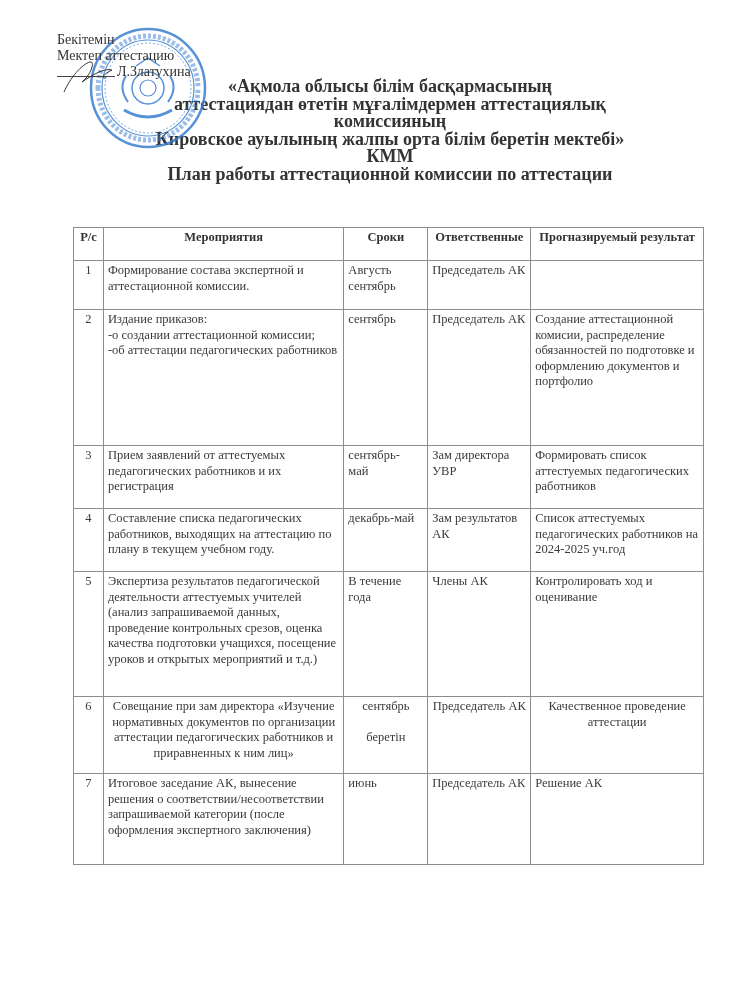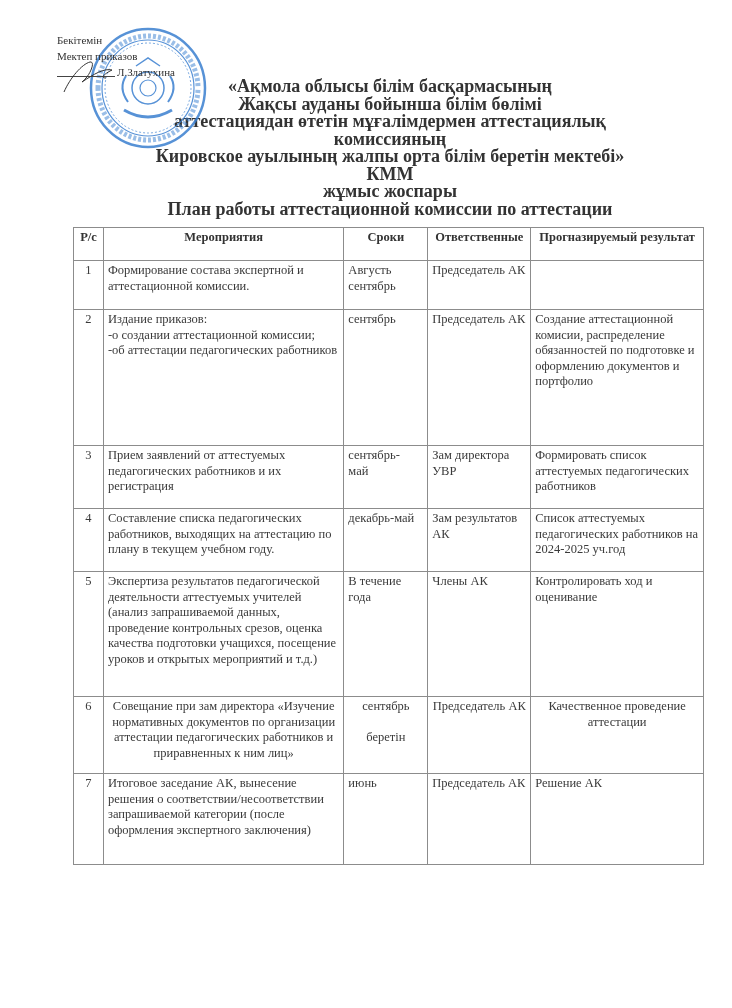--- a/index.html
+++ b/index.html
@@ -1,21 +1,21 @@
 <!DOCTYPE html>
 <html><head>
 <meta charset="utf-8">
 <style>
   html, body { margin: 0; padding: 0; background: #ffffff; }
   body {
     width: 732px; height: 1008px; position: relative; overflow: hidden;
     font-family: "Liberation Serif", "DejaVu Serif", serif; color: #2b2b2b;
   }
   .approval {
-    position: absolute; left: 57px; top: 32px; font-size: 11px; line-height: 16px; color: #333;
+    position: absolute; left: 57px; top: 32px; font-size: 14px; line-height: 16px; color: #333;
     z-index: 3;
   }
   .approval .sig-line { position: relative; padding-left: 60px; }
   .approval .sig-line::before {
     content: ""; position: absolute; left: 0; bottom: 3px; width: 58px; border-bottom: 1px solid #444;
   }
   .stamp {
     position: absolute; left: 88px; top: 26px; width: 120px; height: 124px; z-index: 2; opacity: 0.85;
   }
   .signature { position: absolute; left: 60px; top: 58px; width: 60px; height: 36px; z-index: 4; }
@@ -41,21 +41,21 @@
   tr.r6 td { height: 72px; text-align: center; }
   tr.r7 td { height: 86px; }
   .gap { display: block; height: 15px; }
   .line { display: block; }
 </style>
 </head>
 <body>
 
 <div class="approval">
   <div>Бекітемін</div>
-  <div>Мектеп приказов</div>
+  <div>Мектеп аттестацию</div>
   <div class="sig-line">Л.Златухина</div>
 </div>
 
 <svg class="stamp" viewBox="0 0 120 124">
   <g fill="none" stroke="#3a7fd0">
     <ellipse cx="60" cy="62" rx="57" ry="59" stroke-width="2.5"></ellipse>
     <ellipse cx="60" cy="62" rx="46" ry="48" stroke-width="1.2"></ellipse>
     <ellipse cx="60" cy="62" rx="43" ry="45" stroke-width="0.8" stroke-dasharray="2 2"></ellipse>
     <circle cx="60" cy="62" r="16" stroke-width="1.5"></circle>
     <circle cx="60" cy="62" r="8" stroke-width="1.2"></circle>
@@ -68,24 +68,22 @@
     <path d="M10 62 A50 52 0 0 0 110 62" fill="none" stroke="#3a7fd0" stroke-width="5" stroke-dasharray="3 2"></path>
   </g>
 </svg>
 
 <svg class="signature" viewBox="0 0 60 36">
   <path d="M4 34 C10 20 22 6 30 4 C36 3 30 18 22 24 C34 16 44 10 52 12 C44 16 40 20 46 20" fill="none" stroke="#333" stroke-width="1"></path>
 </svg>
 
 <div class="title-block">
   <span class="line">«Ақмола облысы білім басқармасының</span>
-  <span class="line">Жақсы ауданы бойынша білім бөлімі</span>
   <span class="line">аттестациядан өтетін мұғалімдермен аттестациялық комиссияның</span>
   <span class="line">Кировское ауылының жалпы орта білім беретін мектебі» КММ</span>
-  <span class="line">жұмыс жоспары</span>
   <span class="line">План работы аттестационной комиссии по аттестации</span>
 </div>
 
 <table class="plan">
   <colgroup>
       <col class="c1">
       <col class="c2">
       <col class="c3">
       <col class="c4">
       <col class="c5">

